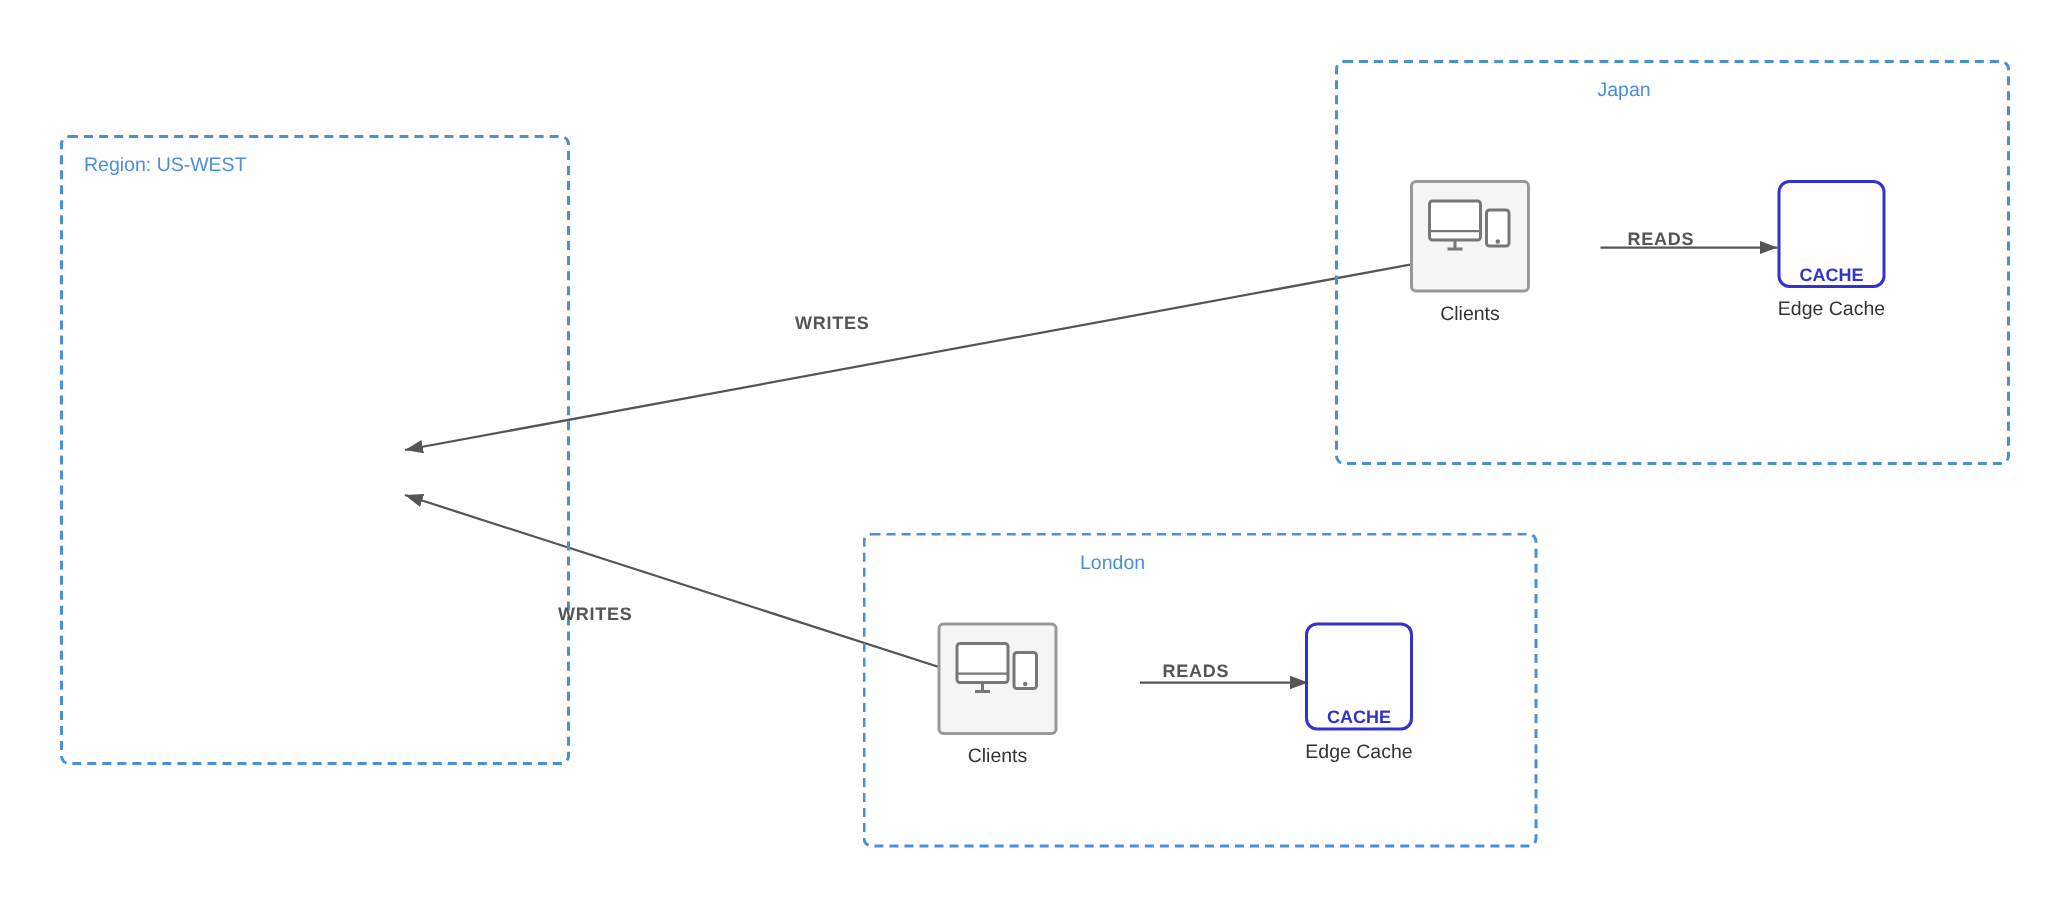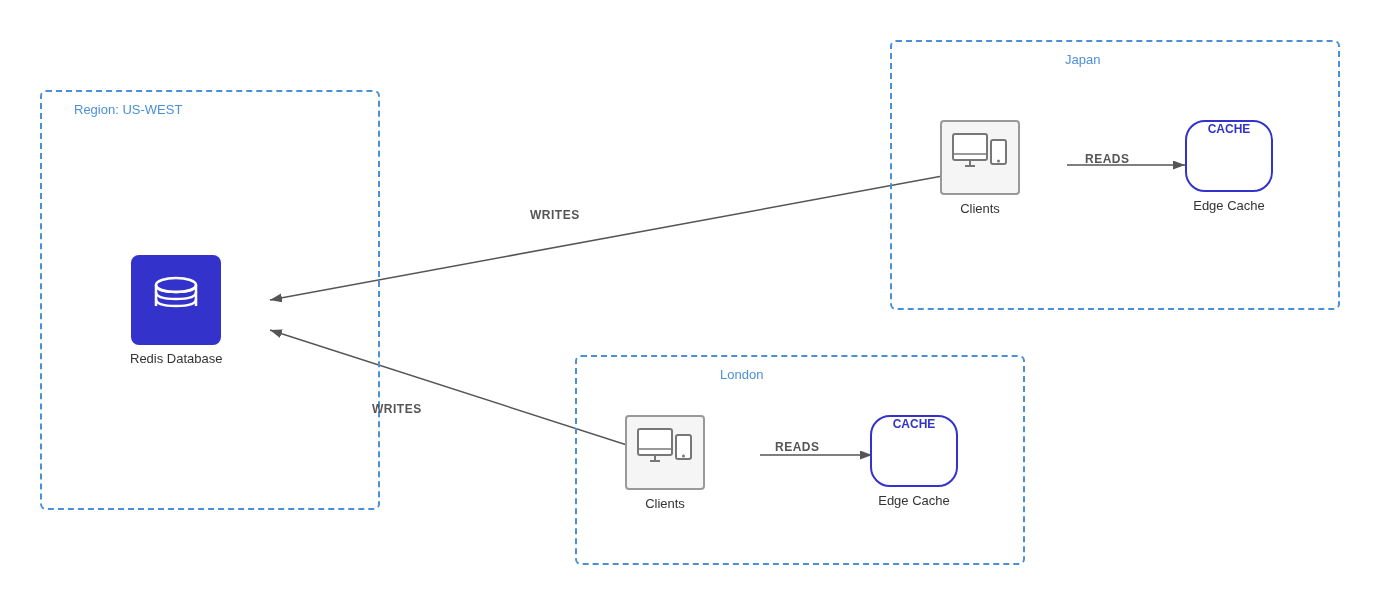--- a/index.html
+++ b/index.html
@@ -75,29 +75,29 @@
       height: 90px;
       background: #3333cc;
       border-radius: 8px;
       display: flex;
       align-items: center;
       justify-content: center;
     }
 
     
     .cache-icon {
-      width: 88px;
+      width: 72px;
       height: 72px;
       background: white;
       border: 2.5px solid #3333cc;
-      border-radius: 20px;
+      border-radius: 8px;
       display: flex;
       flex-direction: column;
       align-items: center;
-      justify-content: flex-start;
+      justify-content: flex-end;
     }
 
     .cache-icon-text {
       font-size: 12px;
       font-weight: bold;
       color: #3333cc;
       line-height: 1.2;
       text-align: center;
     }
 
@@ -147,36 +147,22 @@
     <line x1="975" y1="170" x2="270" y2="300" stroke="#555" stroke-width="1.5" marker-end="url(#arrowhead)"></line>
 
     <line x1="1067" y1="165" x2="1185" y2="165" stroke="#555" stroke-width="1.5" marker-end="url(#arrowhead)"></line>
 
     <line x1="658" y1="455" x2="270" y2="330" stroke="#555" stroke-width="1.5" marker-end="url(#arrowhead)"></line>
 
     <line x1="760" y1="455" x2="872" y2="455" stroke="#555" stroke-width="1.5" marker-end="url(#arrowhead)"></line>
   </svg>
 
   <div class="region-box region-uswest"></div>
-  <div class="region-label" style="left: 74px; top: 102px;">Region: US-WEST</div>
-
-  <div class="node" style="left: 130px; top: 255px;">
-    <div class="redis-icon">
-
-      <svg width="54" height="54" viewBox="0 0 54 54" fill="none">
-        <ellipse cx="27" cy="12" rx="20" ry="7" stroke="white" stroke-width="2.5" fill="none"></ellipse>
-        <path d="M7 12 Q7 19 27 19 Q47 19 47 12" stroke="white" stroke-width="2.5" fill="none"></path>
-        <path d="M7 19 Q7 26 27 26 Q47 26 47 19" stroke="white" stroke-width="2.5" fill="none"></path>
-        <path d="M7 26 Q7 33 27 33 Q47 33 47 26" stroke="white" stroke-width="2.5" fill="none"></path>
-        <line x1="7" y1="12" x2="7" y2="33" stroke="white" stroke-width="2.5"></line>
-        <line x1="47" y1="12" x2="47" y2="33" stroke="white" stroke-width="2.5"></line>
-      </svg>
-    </div>
-    <div class="node-label">Redis Database</div>
-  </div>
+  <div class="region-label" style="left: 56px; top: 102px;">Region: US-WEST</div>
+
 
   <div class="region-box region-japan"></div>
   <div class="region-label" style="left: 1024px; top: 52px; margin-left: 41px;">Japan</div>
 
   <div class="node" style="left: 940px; top: 120px;">
     <div class="clients-icon">
 
       <svg width="58" height="52" viewBox="0 0 58 52" fill="none">
 
         <rect x="2" y="2" width="34" height="26" rx="2" stroke="#777" stroke-width="2" fill="white"></rect>

